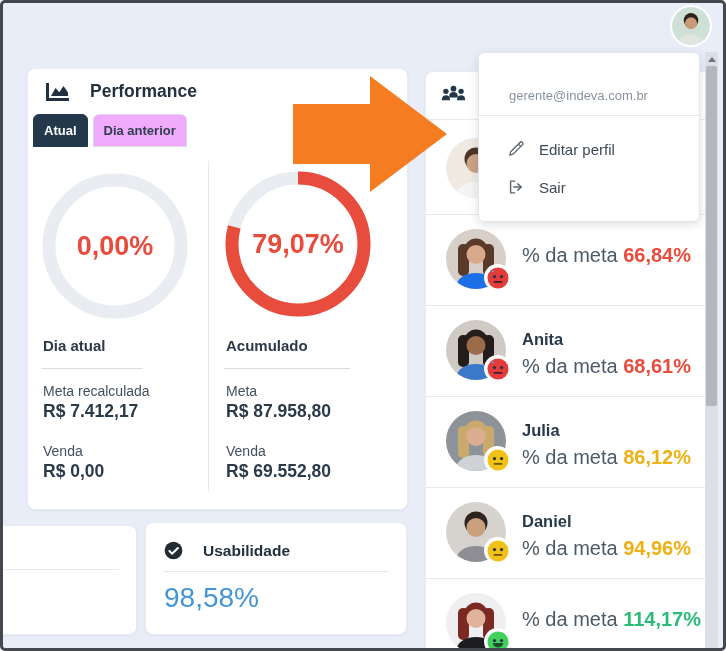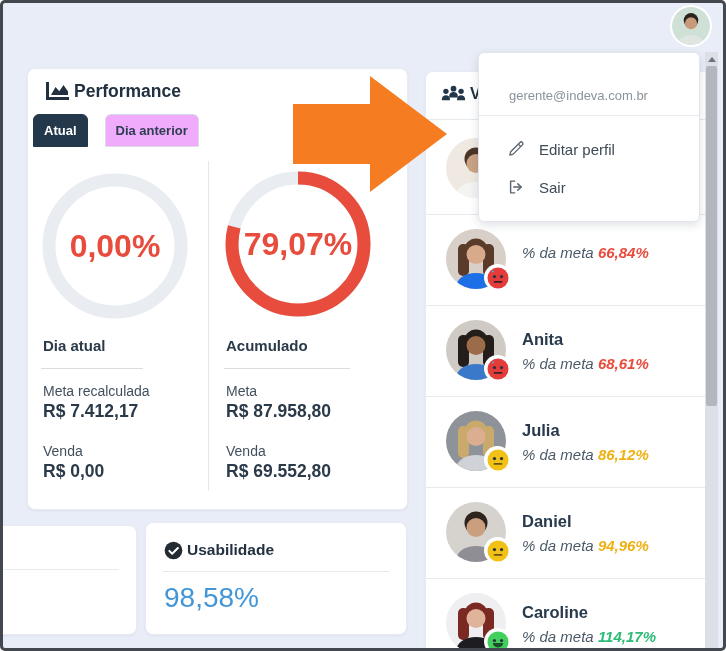--- a/index.html
+++ b/index.html
@@ -5,34 +5,34 @@
   html,body{margin:0;padding:0;background:#fff;}
   .window{
     position:relative;width:726px;height:651px;box-sizing:border-box;
     border:3px solid #43474e;border-radius:5px;background:#e9edf8;overflow:hidden;
     font-family:"Liberation Sans", sans-serif;
   }
   .card{position:absolute;background:#fff;border:1px solid #e8ebf1;border-radius:8px;
         box-shadow:0 1px 3px rgba(40,55,80,.06);box-sizing:border-box;}
   
   .perf-card{left:24px;top:65px;width:381px;height:442px;}
-  .card-header{position:absolute;display:flex;align-items:flex-start;gap:4px;}
+  .card-header{position:absolute;display:flex;align-items:flex-end;gap:20px;}
   .perf-header{left:18px;top:12px;}
   .perf-title{font-size:17.5px;font-weight:700;color:#22313f;margin:0;}
-  .tabs{position:absolute;left:5px;top:45px;display:flex;gap:17px;}
+  .tabs{position:absolute;left:5px;top:45px;display:flex;gap:5px;}
   .tab{font-family:"Liberation Sans",sans-serif;font-size:13px;font-weight:700;
        padding:8px 10px;border-radius:6px 6px 0 0;border:1px solid #d8dce2;background:#f0abfc;
        color:#2c3e50;cursor:pointer;}
   .tab.active{background:#24384c;border-color:#24384c;color:#fff;}
   .v-divider{position:absolute;left:180px;top:92px;height:330px;width:1px;background:#e4e7ec;}
   .gauge{position:absolute;width:148px;height:148px;}
   .gauge-0{left:13px;top:103px;}
   .gauge-1{left:196px;top:101px;}
   .gauge .pct{position:absolute;inset:0;display:flex;align-items:center;justify-content:center;
-              font-size:32px;font-weight:700;color:#e74c3c;}
+              font-size:27px;font-weight:700;color:#e74c3c;}
   .caption{position:absolute;top:268px;font-size:15px;font-weight:700;color:#2b3a49;
            padding:0 0 14px 2px;border-bottom:1px solid #d9dde2;}
   .caption-0{left:13px;width:100px;}
   .caption-1{left:196px;width:124px;}
   .metrics{position:absolute;top:314px;}
   .metrics-0{left:15px;}
   .metrics-1{left:198px;}
   .metric{margin-bottom:21px;}
   .metric .m-label{font-size:14px;color:#42505e;line-height:17px;}
   .metric .m-value{font-size:17.5px;font-weight:700;color:#2b3a49;line-height:22px;}
@@ -43,21 +43,21 @@
   .sellers-divider{position:absolute;left:0;top:47px;width:100%;height:1px;background:#e6e9ee;}
   .seller-list{position:absolute;left:0;top:48px;width:100%;padding-top:4px;}
   .seller-row{position:relative;height:91px;box-sizing:border-box;padding:14px 0 0 20px;
               display:flex;align-items:flex-start;border-bottom:1px solid #e6e9ee;}
   .avatar{border-radius:50%;overflow:hidden;flex:0 0 auto;}
   .avatar-wrap{position:relative;width:60px;height:60px;}
   .mood-badge{position:absolute;right:-5px;bottom:-2px;width:27px;height:27px;border-radius:50%;
               background:#fff;display:flex;align-items:center;justify-content:center;}
   .seller-info{margin-left:16px;padding-top:9px;}
   .seller-name{font-size:16.5px;font-weight:700;color:#27394b;line-height:20px;}
-  .seller-meta{font-size:15px;color:#4b5a68;margin-top:6px;font-style:italic;}
+  .seller-meta{font-size:20px;color:#4b5a68;margin-top:6px;}
   .seller-meta .pct-val{font-weight:700;}
   
   .usab-card{left:142px;top:519px;width:262px;height:113px;}
   .usab-header{left:18px;top:18px;}
   .usab-title{font-size:15.5px;font-weight:700;color:#22313f;margin:0;}
   .usab-divider{position:absolute;left:17px;right:17px;top:48px;height:1px;background:#e6e9ee;}
   .usab-value{position:absolute;left:18px;top:59px;font-size:28px;color:#4296d8;}
   
   .partial-card{left:-10px;top:522px;width:144px;height:110px;border-radius:0 8px 8px 0;}
   .partial-divider{position:absolute;left:10px;top:43px;width:115px;height:1px;background:#e6e9ee;}
@@ -307,21 +307,20 @@
             <span class="mood-badge">
               <svg viewBox="0 0 23 23" width="22" height="22">
                 <circle cx="11.5" cy="11.5" r="11" fill="#41d05b"></circle>
                 <circle cx="7.8" cy="10" r="1.7" fill="#2a3140"></circle>
                 <circle cx="15.2" cy="10" r="1.7" fill="#2a3140"></circle>
                 <path d="M6 12.6a5.6 5.6 0 0 0 11 0z" fill="#1e4d2b"></path>
               </svg>
             </span>
           </span>
           <div class="seller-info">
-         <div class="seller-name">Caroline</div>
          <div class="seller-meta">
            <span>% da meta </span>
            <span class="pct-val" style="color:#2abb77">114,17%</span>
          </div>
        </div>
         </div>
       </div>
   </section>
 
   <section class="card usab-card">

